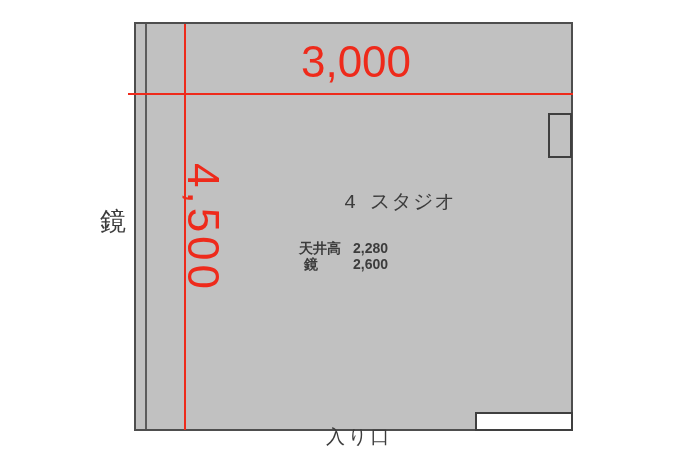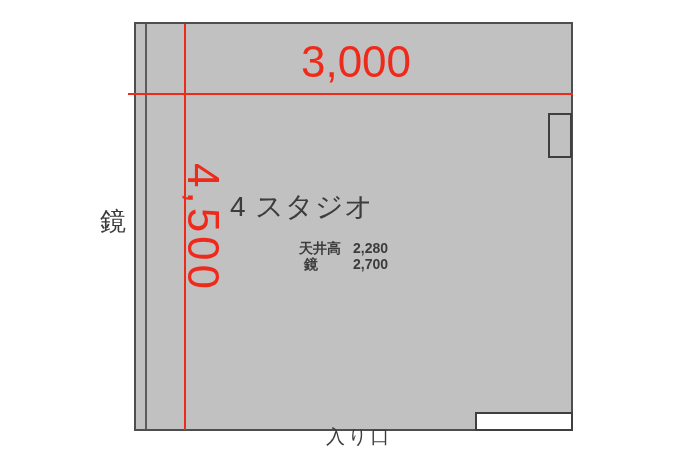--- a/index.html
+++ b/index.html
@@ -35,22 +35,22 @@
     position:absolute;color:var(--red);font-size:44px;font-weight:300;
     line-height:1;white-space:nowrap;
   }
   .dim-width{left:280px;top:40px;width:152px;text-align:center;}
   .dim-depth{
     left:133px;top:206px;width:140px;text-align:center;letter-spacing:4px;
     transform:rotate(90deg);transform-origin:center center;
   }
   
   .room-title{
-    position:absolute;left:230px;top:188px;width:226px;text-align:left;
-    font-size:28px;letter-spacing:1px;color:var(--text);white-space:nowrap;
+    position:absolute;left:230px;top:188px;width:226px;text-align:right;
+    font-size:20px;letter-spacing:1px;color:var(--text);white-space:nowrap;font-family:Liberation Mono, monospace;
   }
   
   .notes{
     position:absolute;left:299px;top:240px;width:89px;font-size:14px;line-height:16px;
     color:var(--text);
   }
   .note-row{display:flex;justify-content:space-between;white-space:nowrap;font-weight:bold;}
   .note-row + .note-row .note-label{padding-left:5px;}
   
   .mirror-label{
@@ -87,21 +87,21 @@
 
   <div class="room-title">4 スタジオ</div>
 
   <div class="notes">
     <div class="note-row">
       <span class="note-label">天井高</span>
       <span class="note-value">2,280</span>
     </div>
     <div class="note-row">
       <span class="note-label">鏡</span>
-      <span class="note-value">2,700</span>
+      <span class="note-value">2,600</span>
     </div>
   </div>
 
   <div class="mirror-label">鏡</div>
   <div class="entrance-label">入り口</div>
 
   <div class="niche"></div>
   <div class="door"></div>
 
 </div>

